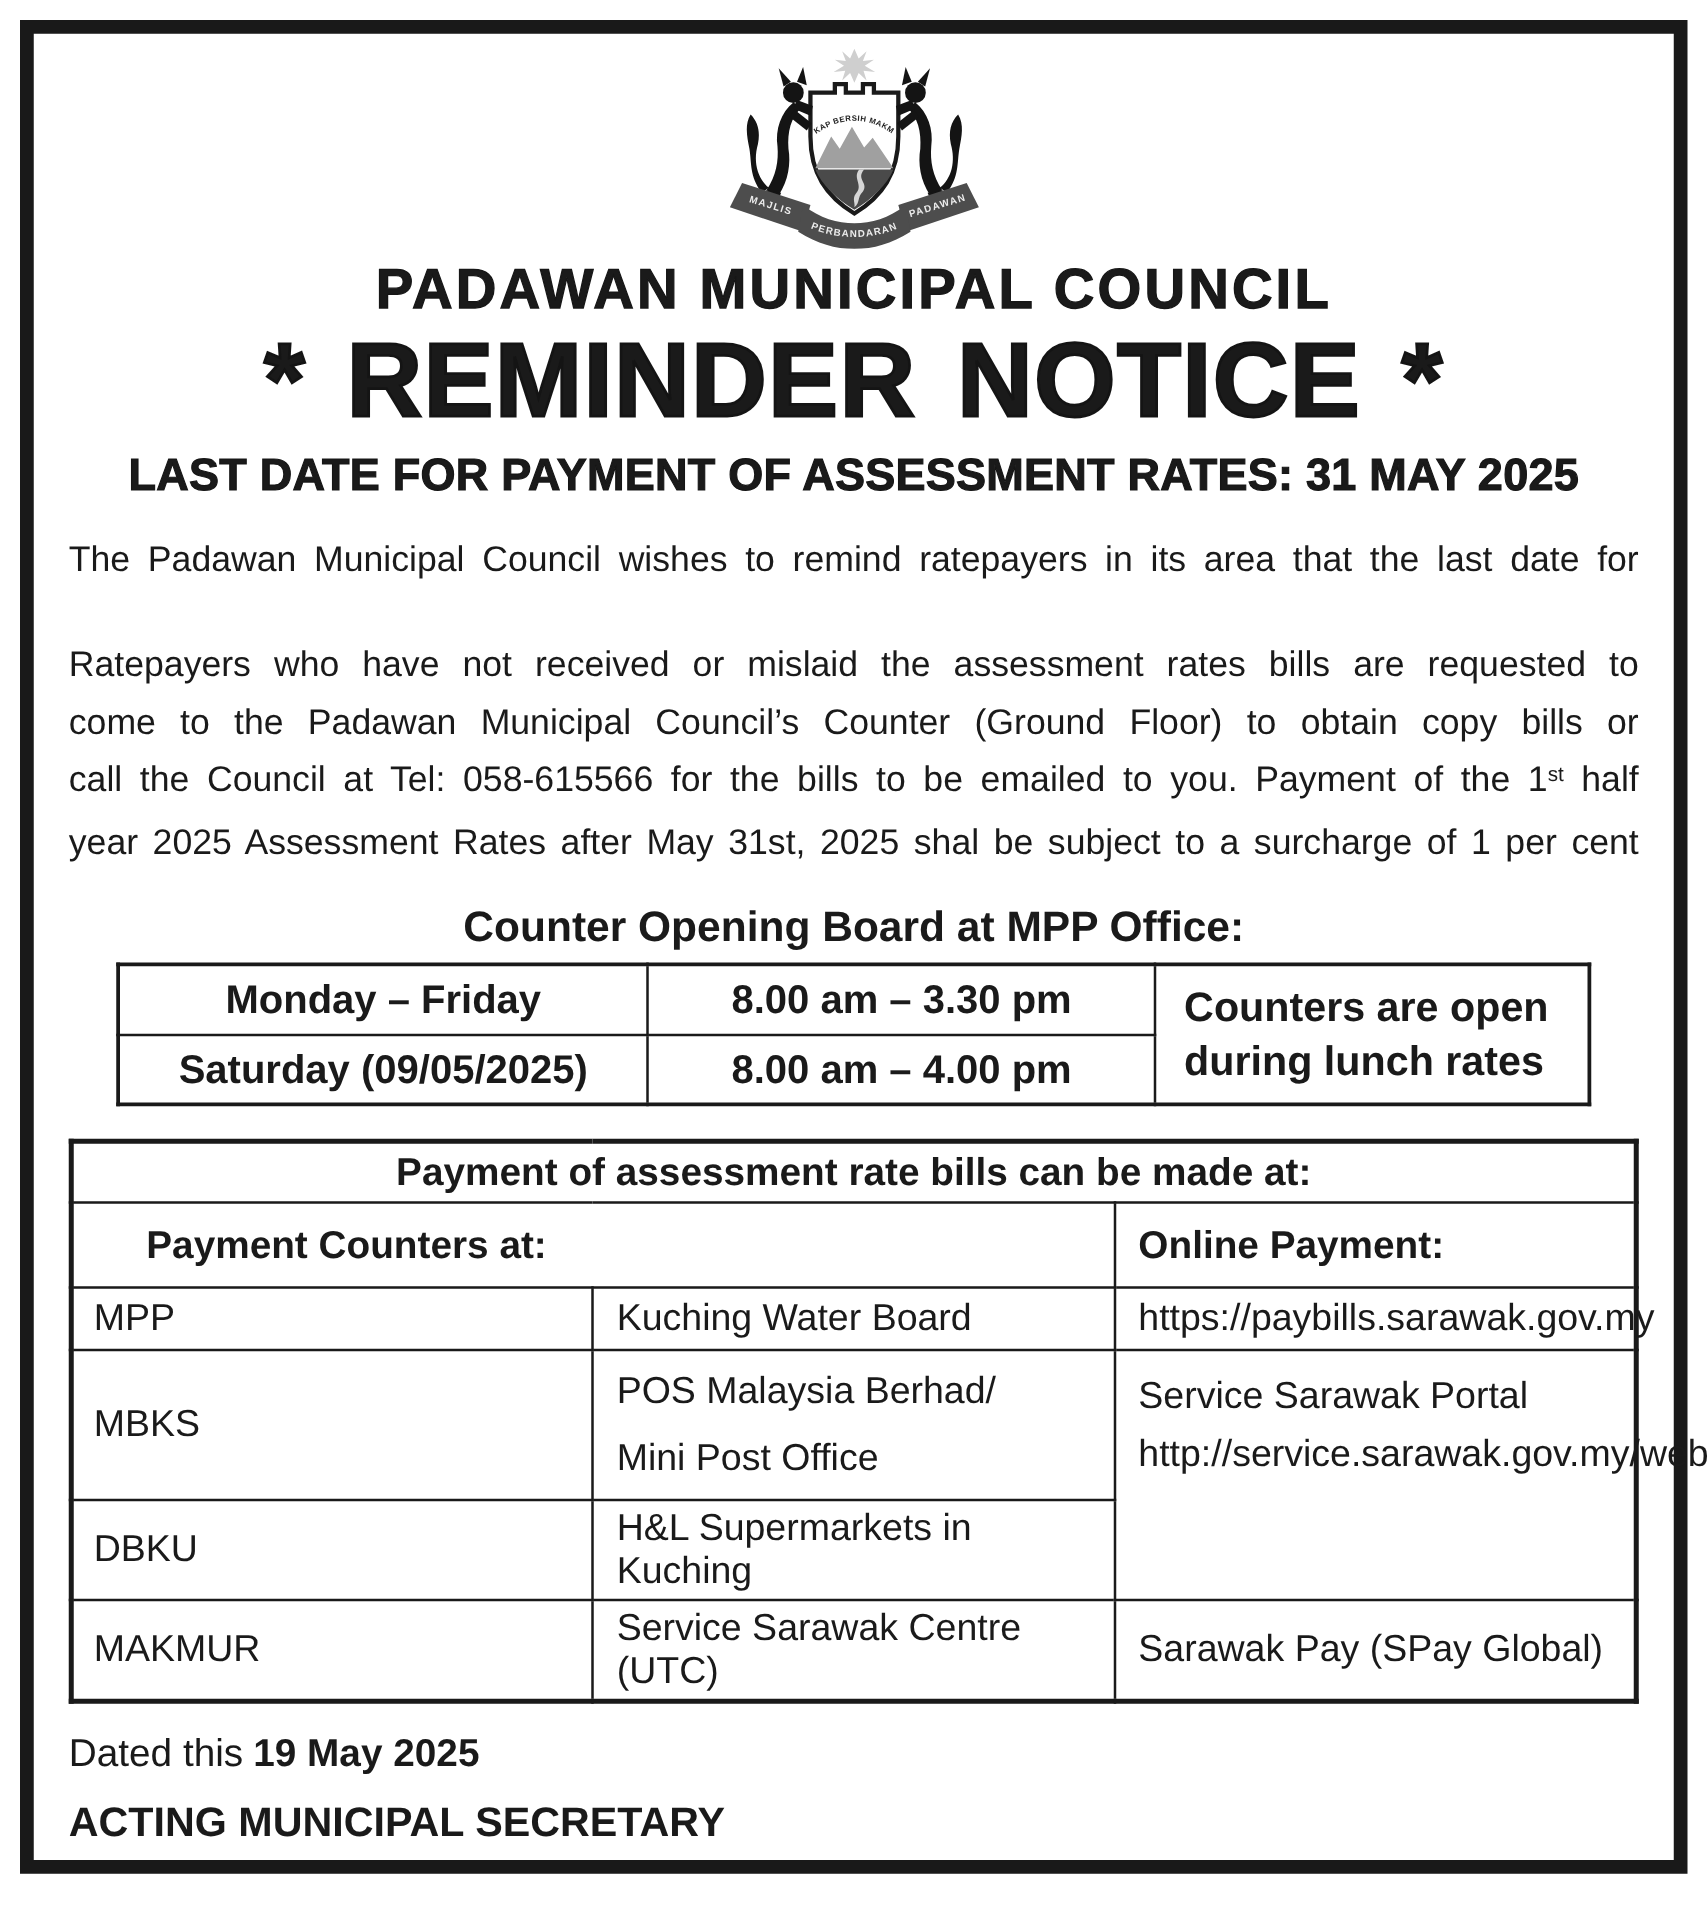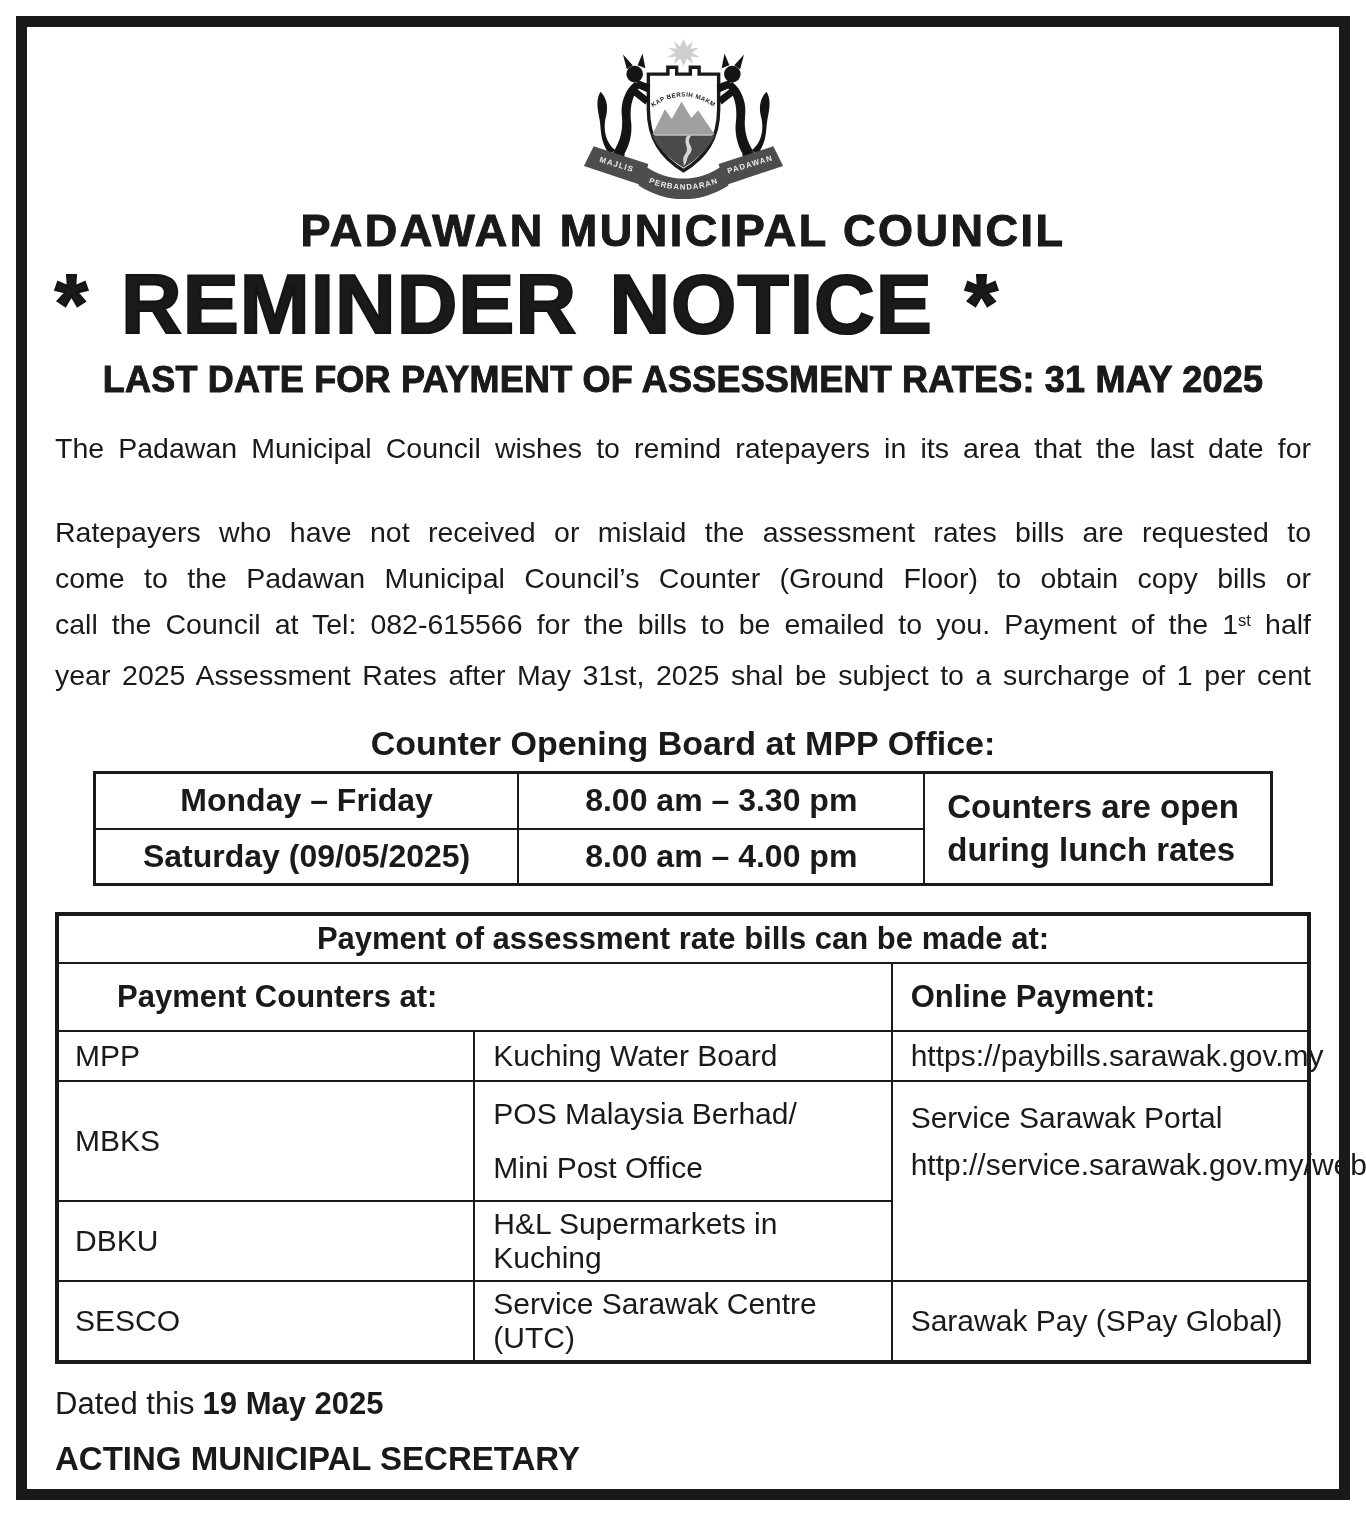--- a/index.html
+++ b/index.html
@@ -17,21 +17,21 @@
     padding:8px 28px 10px 28px;
   }
   .crest-wrap { text-align:center; margin-top:2px; line-height:0; }
   .council-name {
     font-size:45px; font-weight:bold; letter-spacing:2.5px;
     margin:2px 0 0; text-align:center;
     -webkit-text-stroke:1px #161616;
   }
   .big-title {
     font-size:84px; font-weight:bold; letter-spacing:1px; word-spacing:8px;
-    margin:0; line-height:1.12; text-align:left;
+    margin:0; line-height:1.12; text-align:center;
     -webkit-text-stroke:2.2px #141414;
   }
   .deadline {
     font-size:36px; font-weight:bold; margin:8px 0 0; text-align:center;
     letter-spacing:0.2px; -webkit-text-stroke:0.9px #151515;
   }
   .para { font-size:28.5px; margin:24px 0 0; }
   .para .ln { line-height:46px; text-align:justify; text-align-last:justify; }
   .para .ln.last { text-align:justify; text-align-last:left; }
   .bd { font-weight:bold; }
@@ -135,21 +135,21 @@
     </div>
 
     <div class="para" style="margin-top:38px;">
       <div class="ln">
         <span>Ratepayers who have not received or mislaid the assessment rates bills are requested to</span>
       </div>
       <div class="ln">
         <span>come to the Padawan Municipal Council’s Counter (Ground Floor) to obtain copy bills or</span>
       </div>
       <div class="ln">
-        <span>call the Council at Tel: 082-615566 for the bills to be emailed to you. Payment of the 1</span><sup class="s">st</sup><span> half</span>
+        <span>call the Council at Tel: 058-615566 for the bills to be emailed to you. Payment of the 1</span><sup class="s">st</sup><span> half</span>
       </div>
       <div class="ln">
         <span>year 2025 Assessment Rates after May 31st, 2025 shal be subject to a surcharge of 1 per cent</span>
       </div>
     </div>
 
     <div class="section-heading">Counter Opening Board at MPP Office:</div>
     <table class="hours-table">
       <tbody>
         <tr>
@@ -190,21 +190,21 @@
           <td class="online merged" rowspan="2">
             <div>Service Sarawak Portal</div>
             <div>http://service.sarawak.gov.my/web/</div>
           </td>
         </tr>
         <tr>
           <td class="abbr cell-r3">DBKU</td>
           <td class="place cell-r3">H&amp;L Supermarkets in Kuching</td>
         </tr>
         <tr>
-          <td class="abbr cell-r4">SESCO</td>
+          <td class="abbr cell-r4">MAKMUR</td>
           <td class="place cell-r4">Service Sarawak Centre (UTC)</td>
           <td class="online cell-r4">Sarawak Pay (SPay Global)</td>
         </tr>
       </tbody>
     </table>
 
     <div class="footer-dated">
       <span class="prefix">Dated this</span><span class="bd">19 May 2025</span>
     </div>
     <div class="signature">

